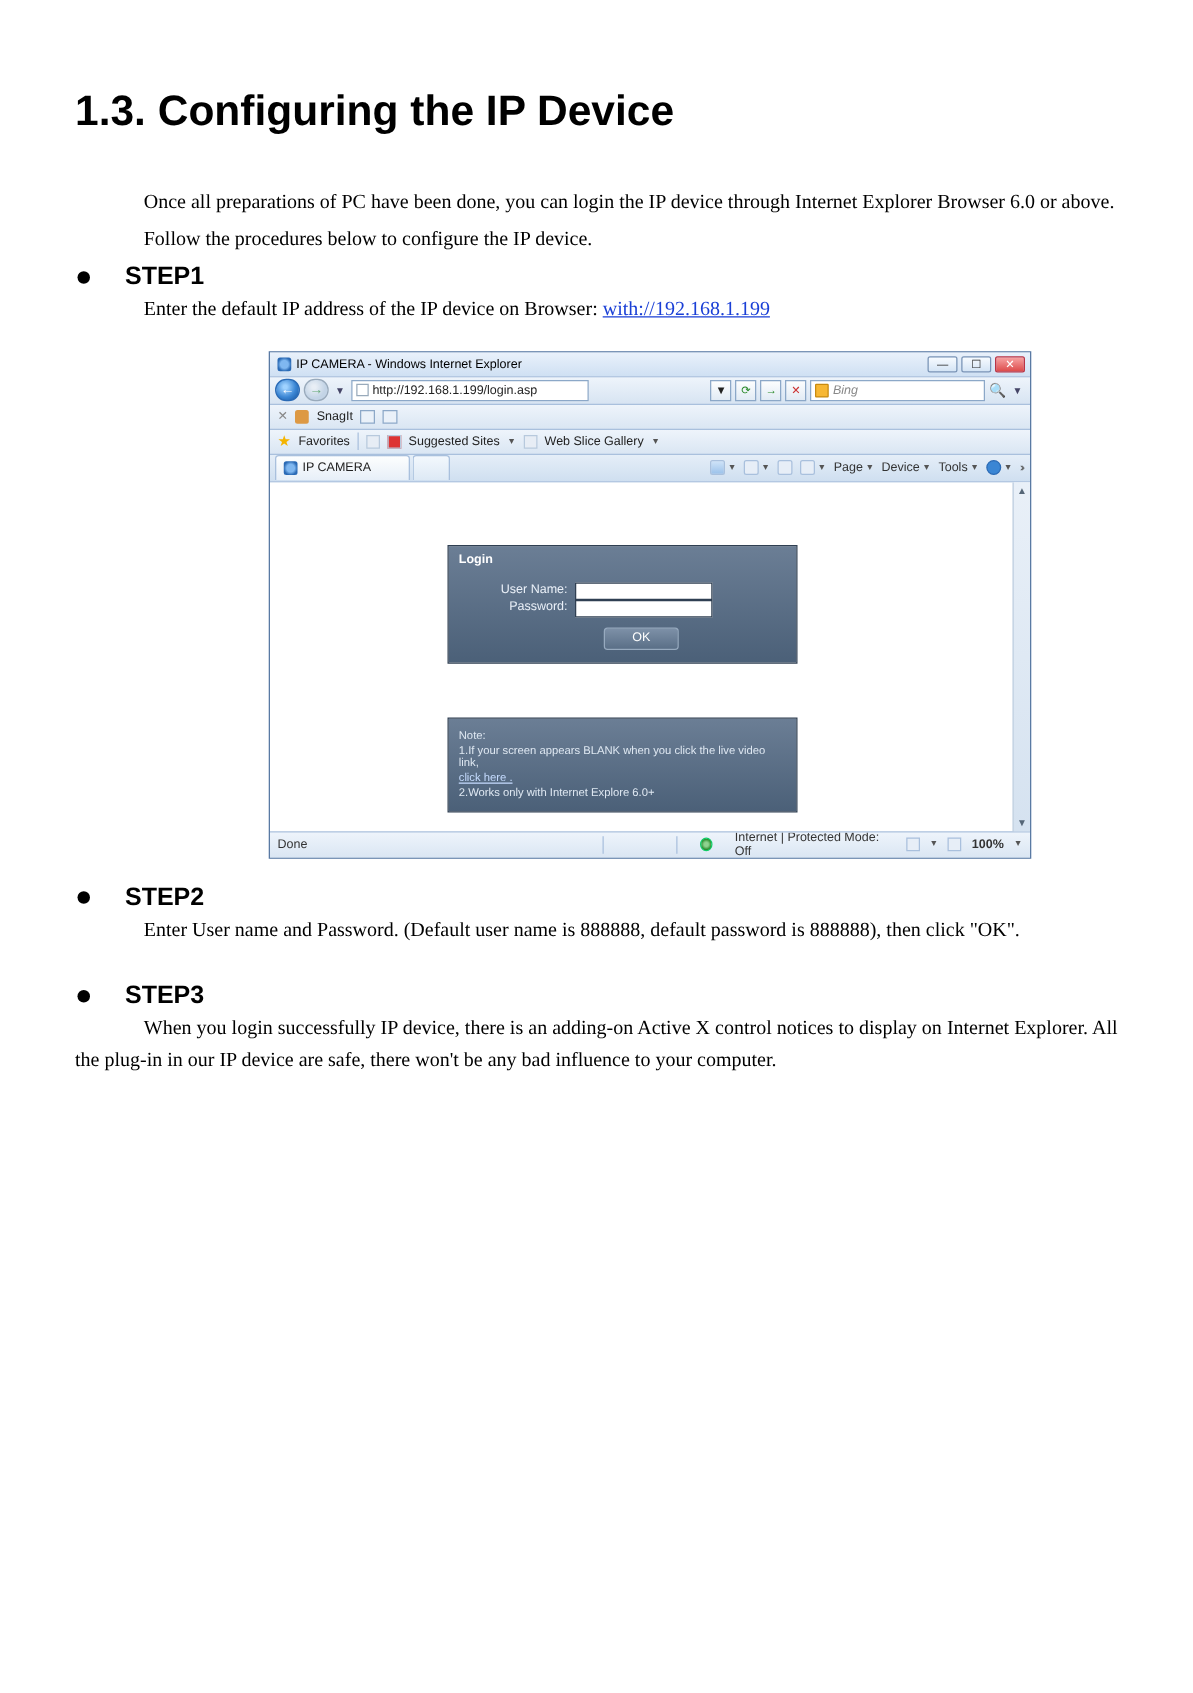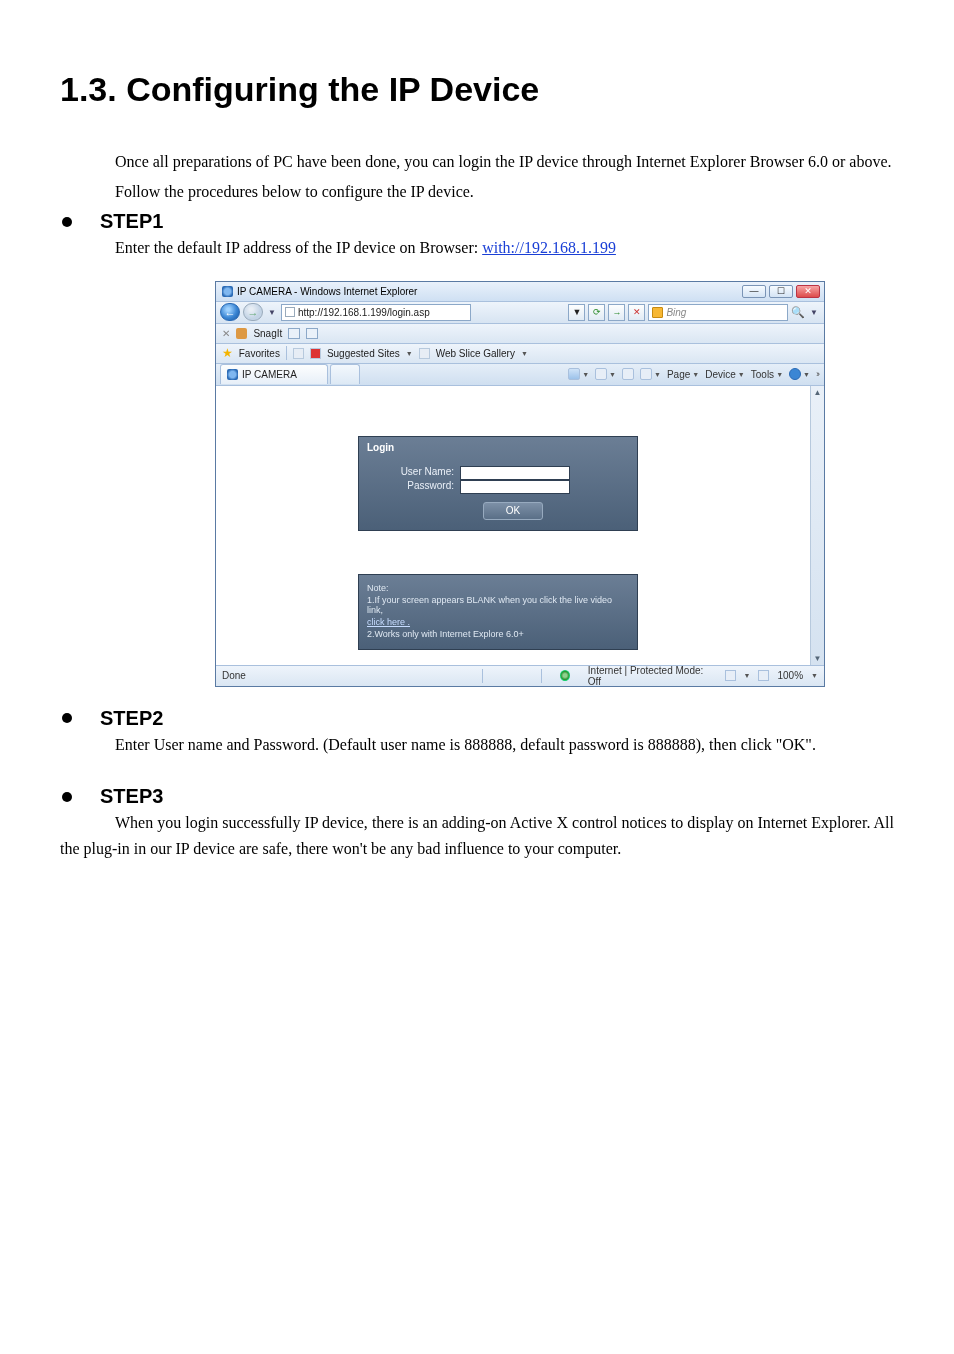--- a/index.html
+++ b/index.html
@@ -235,21 +235,21 @@
   .statusbar {
     height:20px;
     background:linear-gradient(#eef4fb,#dae6f3);
     display:flex;align-items:center;
     padding:0 6px; font-size:10px; color:#333;
     gap:18px;
   }
   .statusbar .sep { height:14px; }
   .status-spacer {flex:0 0 200px;}
   .globe { width:11px;height:11px;border-radius:50%;background:radial-gradient(circle,#8fd28f 30%,#2a8a2a 70%);border:1px solid #1c6; }
-  .status-right { margin-left:auto; display:flex; gap:8px; align-items:center; }
+  .status-right { margin-left:auto; display:flex; gap:8px; align-items:center;font-weight:bold; }
   .zoom-ico { width:11px;height:11px;background:#e7eef7;border:1px solid #a9c0dd; }
 
   .page-num {
     text-align:center;
     font-size:20px;
     margin-top: 150px;
   }
 </style>
 </head>
 <body>

